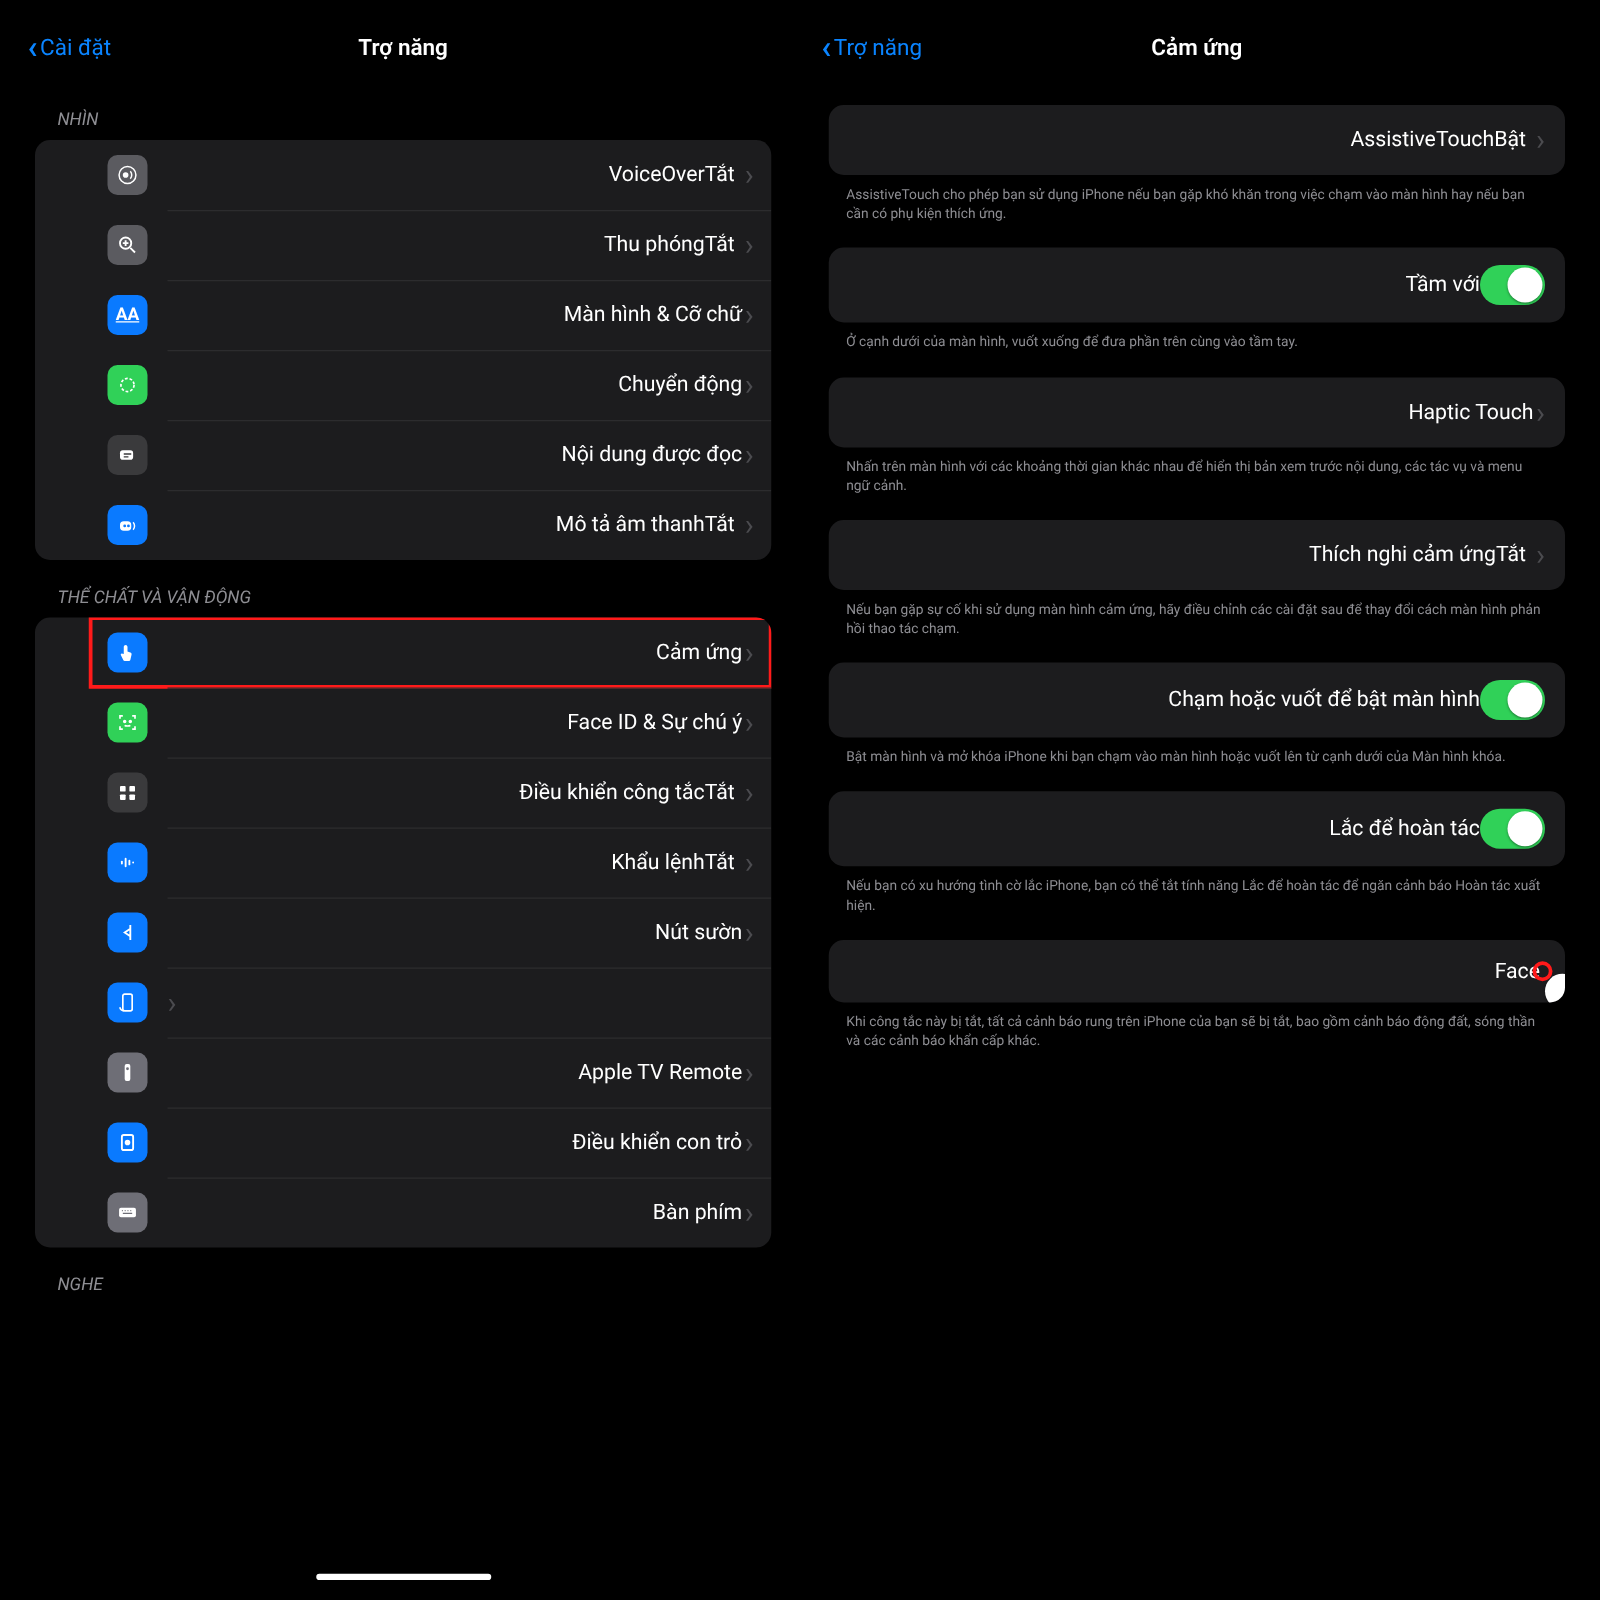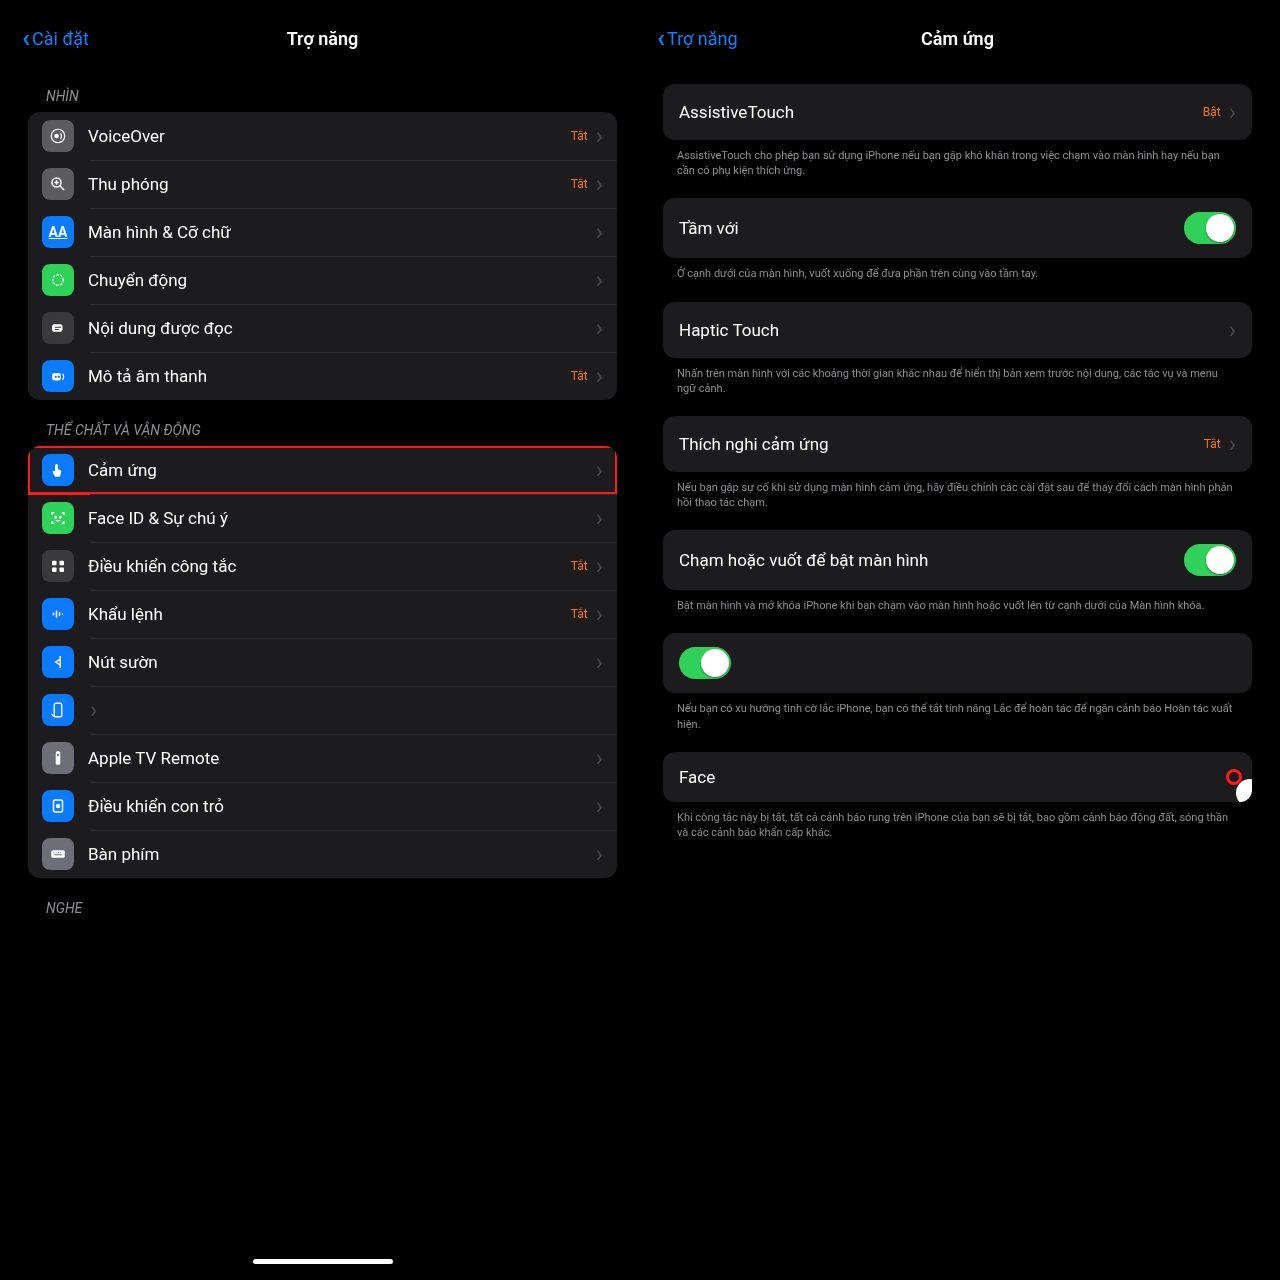--- a/index.html
+++ b/index.html
@@ -5,25 +5,25 @@
   html,body{margin:0;padding:0;background:#000;font-family:-apple-system,BlinkMacSystemFont,"Segoe UI",Roboto,Helvetica,Arial,sans-serif;}
   .canvas{width:1280px;height:1280px;background:#000;display:flex;gap:10px;padding:10px;box-sizing:border-box;}
   .phone{flex:1;background:#000;display:flex;flex-direction:column;overflow:hidden;position:relative;}
   .header{height:56px;display:flex;align-items:center;justify-content:center;position:relative;}
   .back{position:absolute;left:12px;display:flex;align-items:center;color:#0a84ff;font-size:18px;cursor:pointer;}
   .back .chev{font-size:26px;font-weight:600;margin-right:2px;line-height:1;}
   .title{color:#fff;font-size:18px;font-weight:600;}
   .scroll{flex:1;overflow:auto;padding-bottom:40px;}
   .section-header{color:#8e8e93;font-size:14px;padding:22px 36px 8px;text-transform:none;font-style:italic;}
   .group{margin:0 18px;background:#1c1c1e;border-radius:12px;overflow:hidden;}
-  .row{display:flex;align-items:center;padding:0 14px;min-height:48px;box-sizing:border-box;position:relative;color:#fff;}
+  .row{display:flex;align-items:center;padding:12px 14px;min-height:48px;box-sizing:border-box;position:relative;color:#fff;margin-left:44px;}
   .row + .row::before{content:"";position:absolute;left:62px;right:0;top:0;height:1px;background:#2c2c2e;}
   .icon{width:32px;height:32px;border-radius:8px;display:flex;align-items:center;justify-content:center;margin-right:14px;flex-shrink:0;font-size:16px;color:#fff;}
-  .label{flex:1;font-size:17px;color:#fff;}
-  .value{color:#f97316;font-size:12px;margin-right:6px;}
+  .label{flex:1;font-size:17px;color:#fff;text-align:right;}
+  .value{color:#ffffff;font-size:17px;margin-right:6px;}
   .chevron{color:#4b4b4f;font-size:24px;font-weight:400;margin-left:2px;}
   .footer-text{color:#8e8e93;font-size:11px;line-height:1.38;padding:8px 32px 20px;}
   .toggle{position:relative;width:52px;height:32px;border-radius:16px;flex-shrink:0;}
   .toggle.on{background:#30d158;}
   .toggle.off{background:#39393d;}
   .knob{position:absolute;top:2px;width:28px;height:28px;background:#fff;border-radius:50%;box-shadow:0 1px 2px rgba(0,0,0,.4);}
   .toggle.on .knob{right:2px;}
   .toggle.off .knob{left:2px;}
   .highlight-row{outline:3px solid #ff1a1a;outline-offset:-2px;border-radius:0;}
   .highlight-toggle{outline:3px solid #ff1a1a;outline-offset:3px;border-radius:4px;padding:2px;}
@@ -271,20 +271,21 @@
           <span class="label">Chạm hoặc vuốt để bật màn hình</span>
           <span class="toggle on">
               <span class="knob"></span>
             </span>
         </div>
       </div>
       <div class="footer-text">Bật màn hình và mở khóa iPhone khi bạn chạm vào màn hình hoặc vuốt lên từ cạnh dưới của Màn hình khóa.</div>
 
       <div class="group">
         <div class="row2 noicon">
+          <span class="label">Lắc để hoàn tác</span>
           <span class="toggle on">
               <span class="knob"></span>
             </span>
         </div>
       </div>
       <div class="footer-text">Nếu bạn có xu hướng tình cờ lắc iPhone, bạn có thể tắt tính năng Lắc để hoàn tác để ngăn cảnh báo Hoàn tác xuất hiện.</div>
 
       <div class="group">
         <div class="row2 noicon">
           <span class="label">Face</span>

